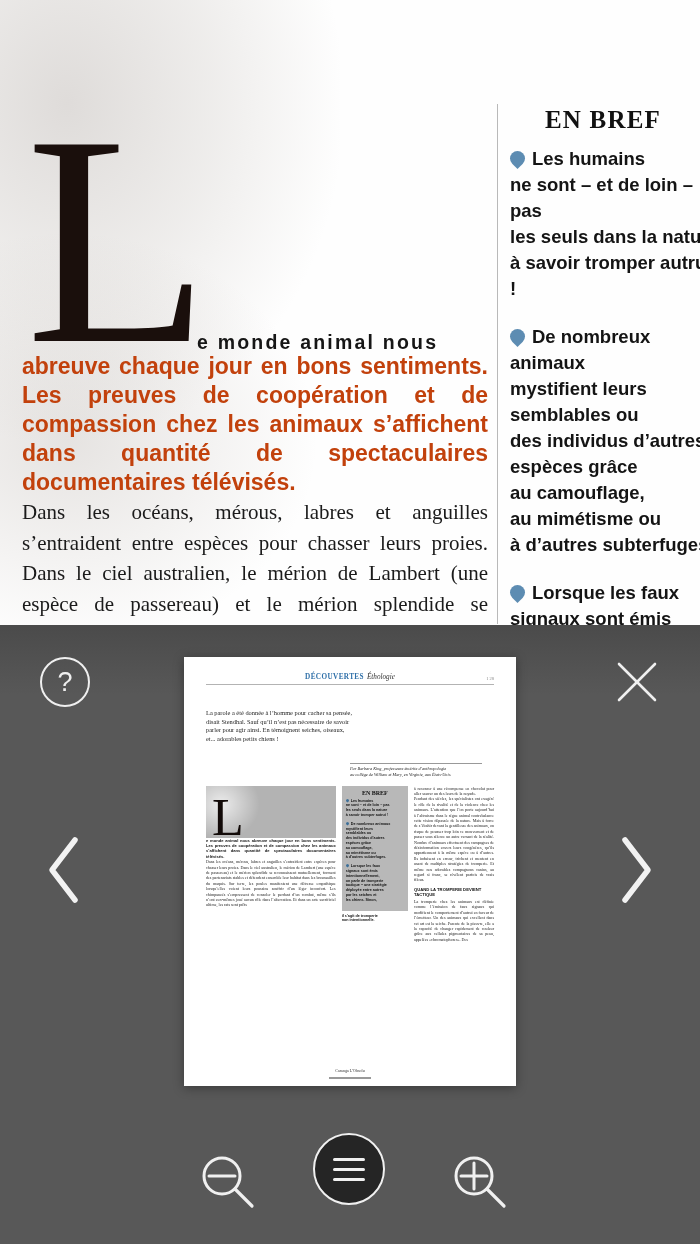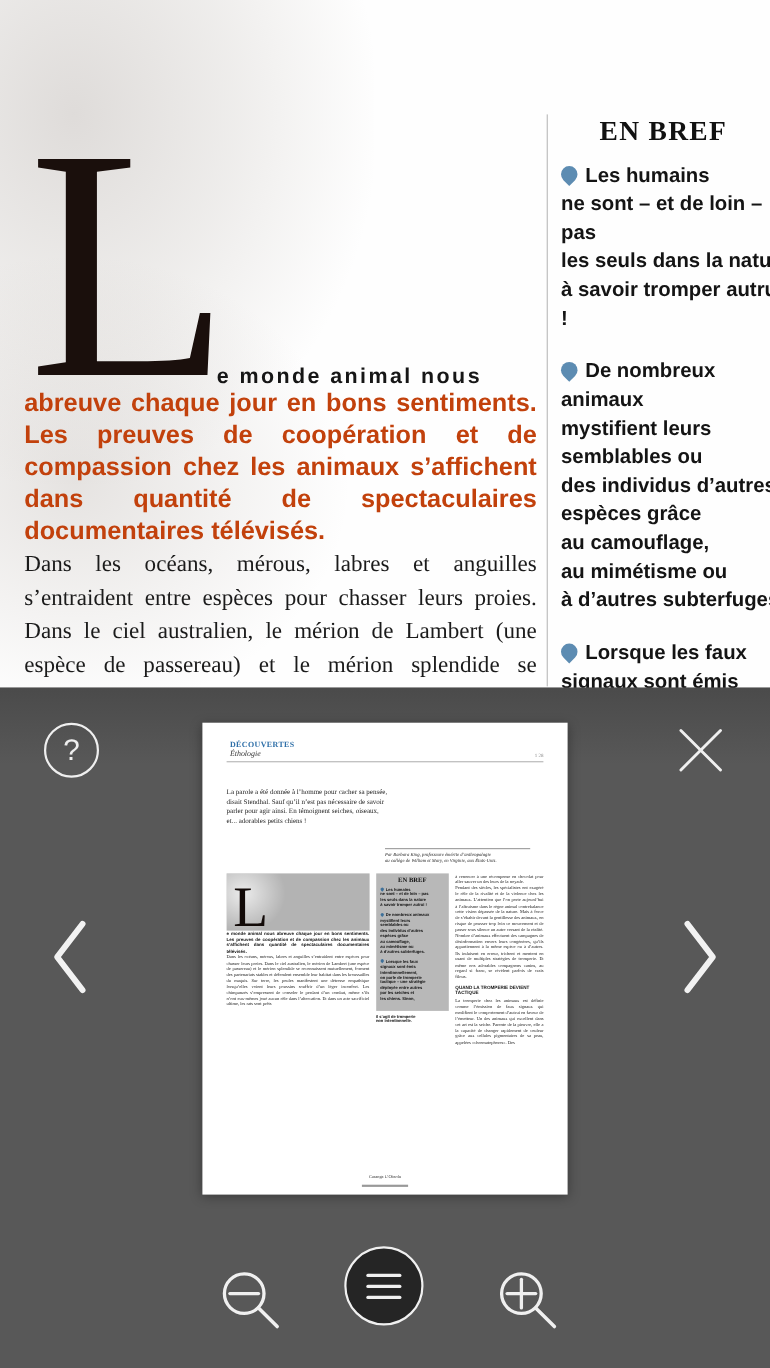--- a/index.html
+++ b/index.html
@@ -154,22 +154,22 @@
   .thumb {
     position: absolute;
     left: 184px; top: 657px;
     width: 332px; height: 429px;
     background: #ffffff;
     box-shadow: 0 2px 10px rgba(0,0,0,0.35);
     overflow: hidden;
   }
   .thumb-inner { position: absolute; inset: 0; padding: 16px 22px 10px 22px; }
   .t-head {
-    display: flex; align-items: baseline; 
-    font-size: 7px; position: relative; flex-direction: column;
+    display: flex; align-items: baseline; justify-content: center;
+    font-size: 7px; position: relative;
   }
   .t-head-kicker {
     font-family: "Liberation Serif", serif;
     font-weight: bold;
     color: #2e6fa8;
     letter-spacing: 0.4px;
     font-size: 7.2px;
   }
   .t-head-sub {
     font-family: "Liberation Serif", serif;

